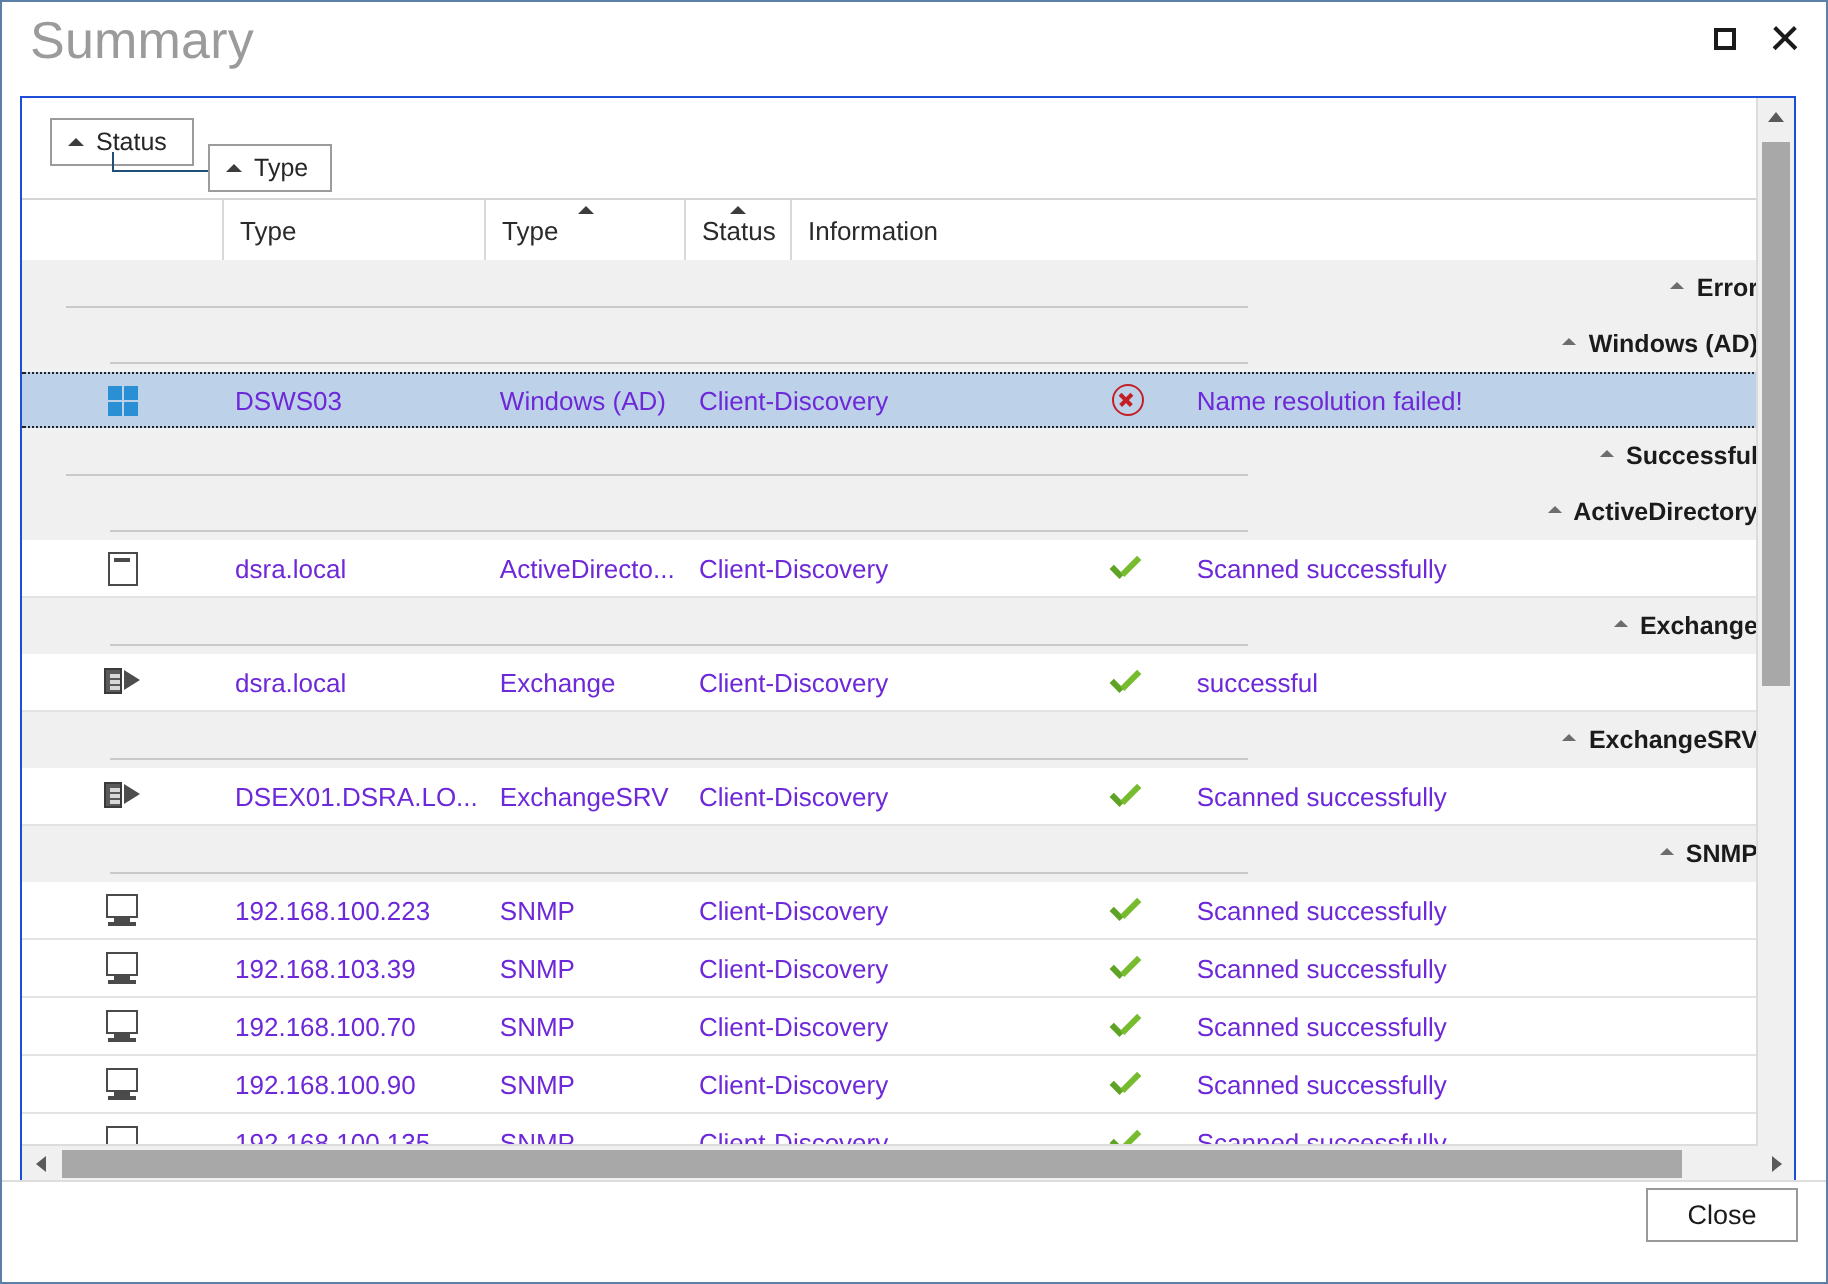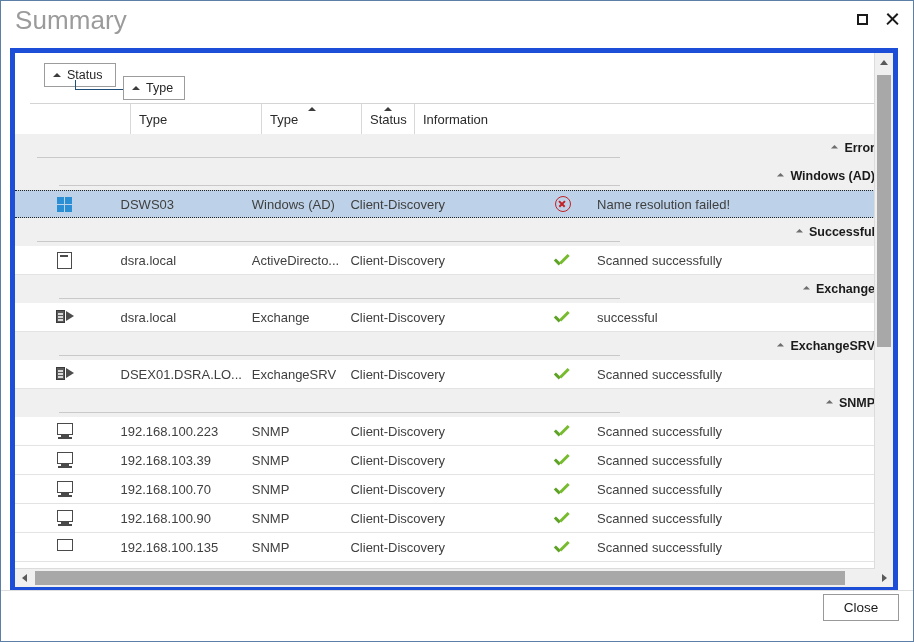--- a/index.html
+++ b/index.html
@@ -75,24 +75,23 @@
   .ico-close::after  { transform: rotate(-45deg); }
 
   
   .panel {
     position: absolute;
     left: 9px;
     top: 47px;
     width: 888px;
     height: 544px;
     box-sizing: border-box;
-    border: 5px solid #1d4ed8;
+    border: 1px solid #1d4ed8;
     background: #ffffff;
     overflow: hidden;
-    padding-left: 15px;
   }
 
   
   .groupbar {
     position: relative;
     height: 50px;
     background: #ffffff;
     border-bottom: 1px solid #d4d4d4;
   }
   .chip {
@@ -225,21 +224,21 @@
     border-bottom: 1px dotted #222;
     height: 28px;
     box-sizing: border-box;
   }
   .datarow .cell {
     box-sizing: border-box;
     height: 100%;
     display: flex;
     align-items: center;
     font-size: 13px;
-    color: #404040;
+    color: #6d28d9;
     white-space: nowrap;
     overflow: hidden;
     padding-left: 8px;
   }
   .datarow .c-icon { justify-content: center; padding-left: 0; }
   .datarow .c-stat { justify-content: center; padding-left: 0; }
   .datarow .c-name { padding-left: 6px; }
 
   
   .ic-windows {
@@ -526,20 +525,25 @@
           <div class="cell c-stat">
             <span class="ic-error"></span>
           </div>
           <div class="cell c-info">Name resolution failed!</div>
         </div>
         <div class="grouprow g-lvl1">
           <span class="expander"></span>
           <span>Successful</span>
           <span class="gline"></span>
         </div>
+        <div class="grouprow g-lvl2">
+          <span class="expander"></span>
+          <span>ActiveDirectory</span>
+          <span class="gline"></span>
+        </div>
         <div class="datarow">
           <div class="cell c-icon">
             <span class="ic-ad"></span>
           </div>
           <div class="cell c-name">dsra.local</div>
           <div class="cell c-type">ActiveDirecto...</div>
           <div class="cell c-disc">Client-Discovery</div>
           <div class="cell c-stat">
             <span class="ic-check"></span>
           </div>

